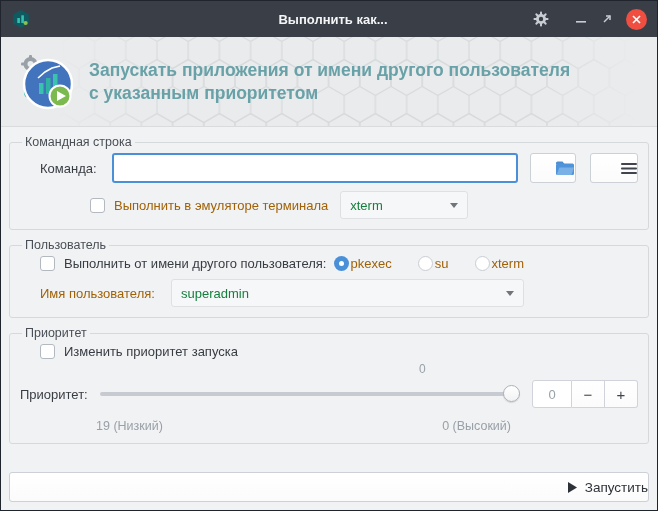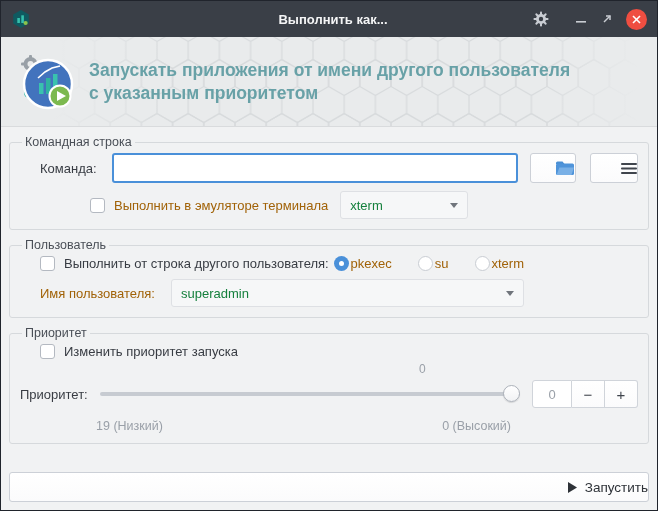--- a/index.html
+++ b/index.html
@@ -307,21 +307,21 @@
         </div>
       </div>
     </fieldset>
 
     <fieldset>
       <legend>Пользователь</legend>
 
       <div class="row rg-pad">
         <label class="check-row">
           <span class="checkbox"></span>
-          <span class="lbl">Выполнить от строка другого пользователя:</span>
+          <span class="lbl">Выполнить от имени другого пользователя:</span>
         </label>
         <div class="radio-group">
           <label class="radio-item">
             <span class="radio on"></span>
             <span class="lbl-dim">pkexec</span>
           </label>
           <label class="radio-item">
             <span class="radio off"></span>
             <span class="lbl-dim">su</span>
           </label>

